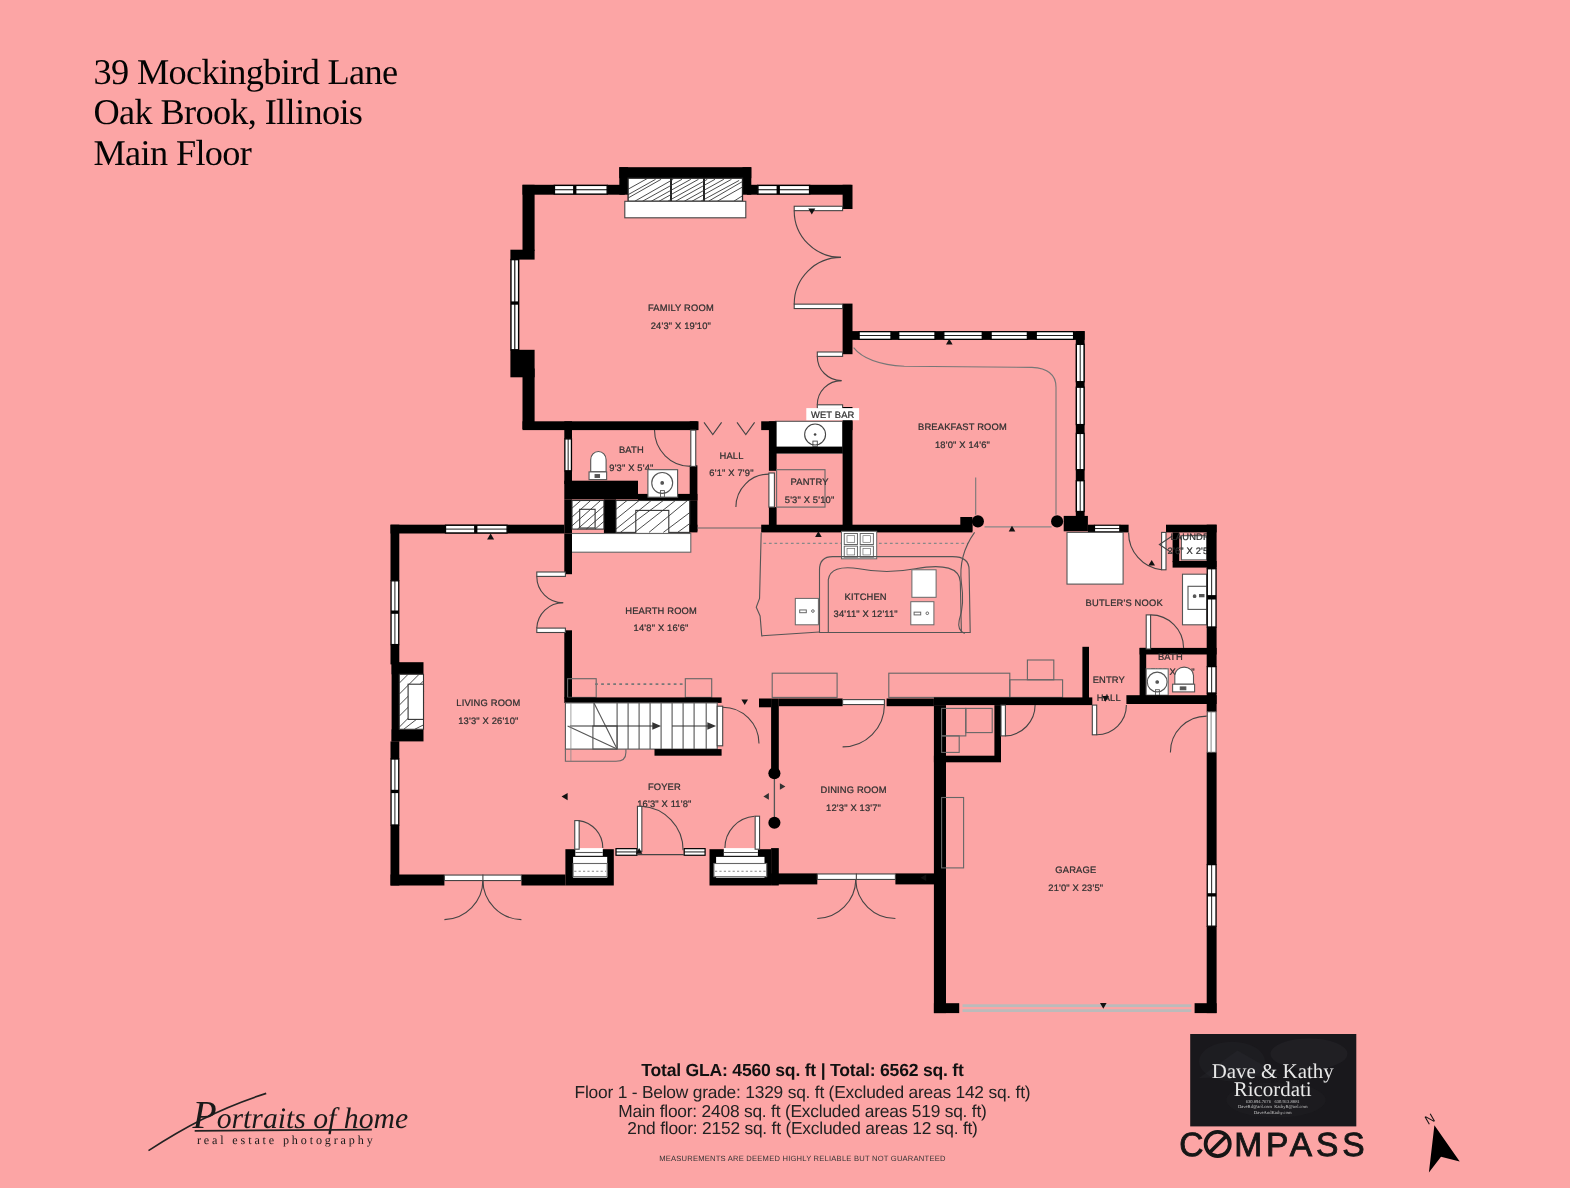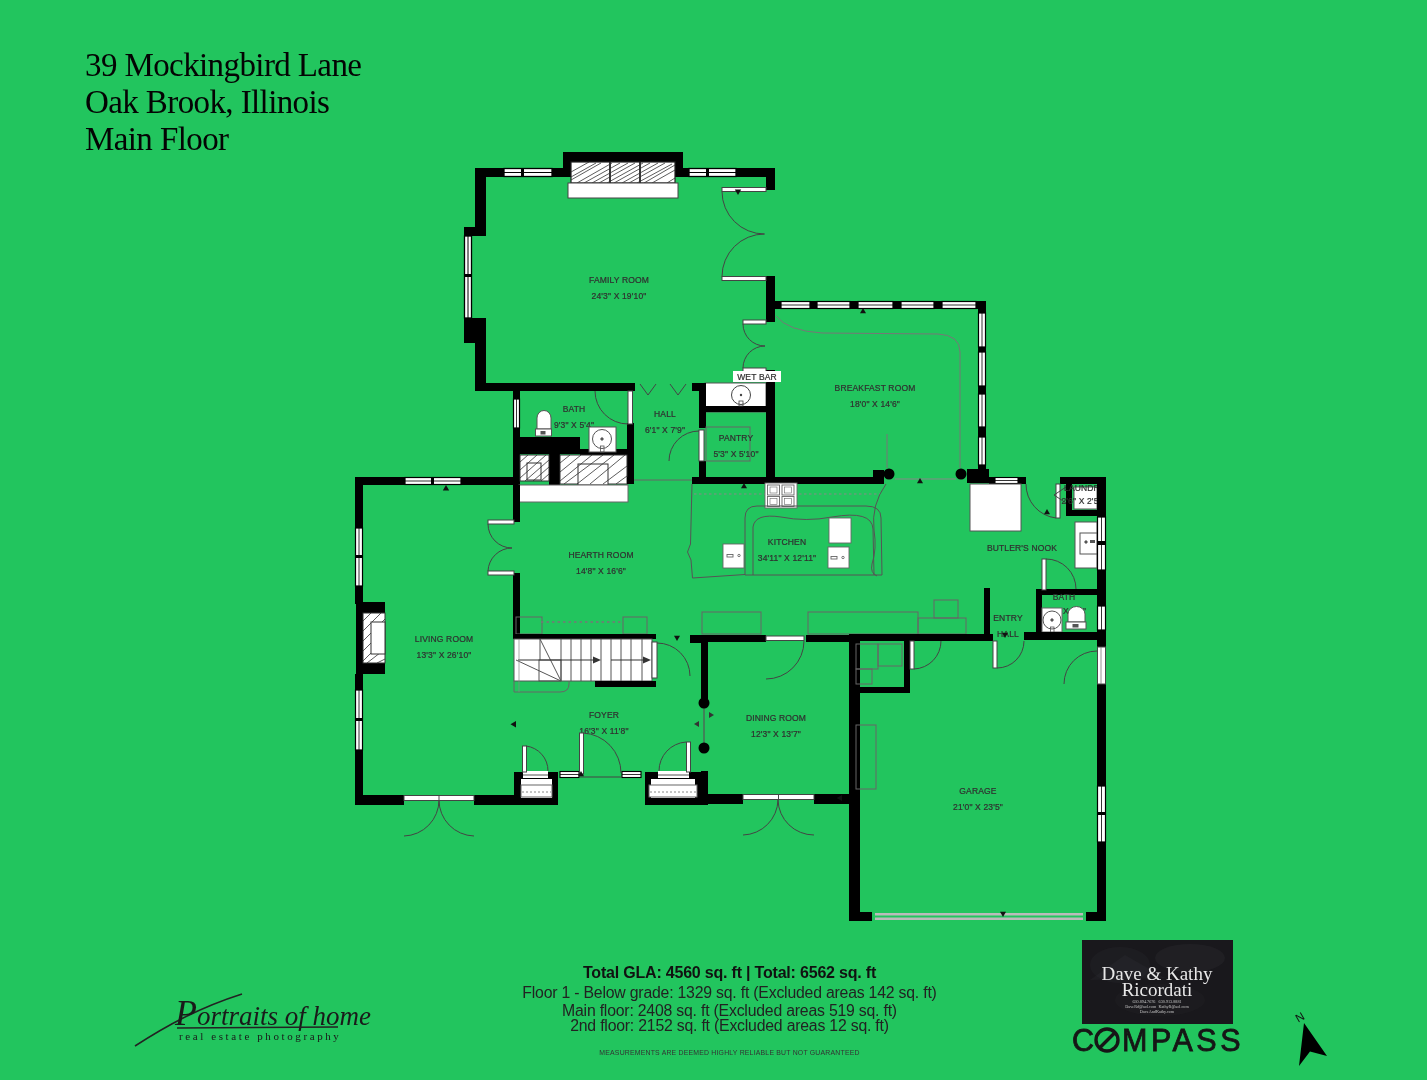--- a/index.html
+++ b/index.html
@@ -1,16 +1,16 @@
 <!DOCTYPE html>
 <html><head>
 <meta charset="utf-8">
 <style>
   html,body{margin:0;padding:0;background:#fafafa;}
-  #page{position:relative;width:1427px;height:1080px;background:#22c55e;overflow:hidden;}
+  #page{position:relative;width:1427px;height:1080px;background:#fca5a5;overflow:hidden;}
   .lbl{font-family:"Liberation Sans",sans-serif;font-size:8.5px;fill:#303030;letter-spacing:0.15px;stroke:#303030;stroke-width:0.22px;}
   text{font-family:"Liberation Sans",sans-serif;}
 </style>
 </head>
 <body>
 <div id="page">
 <svg width="1427" height="1080" viewBox="0 0 1427 1080">
 
 <g>
 <text x="85" y="76" style="font-family:'Liberation Serif',serif;font-size:33px;letter-spacing:-0.6px" fill="#040404">39 Mockingbird Lane</text>

